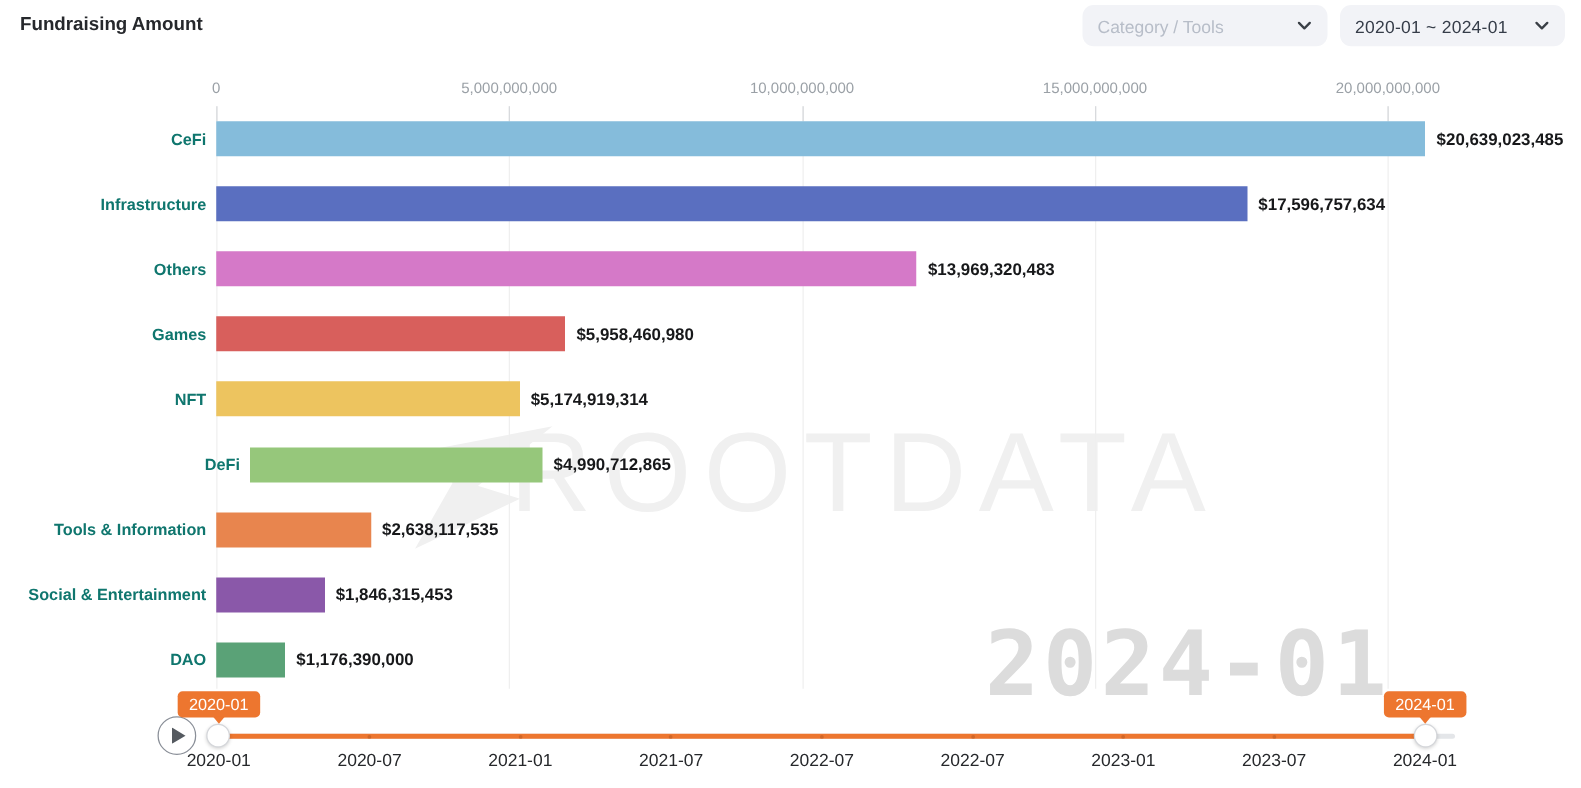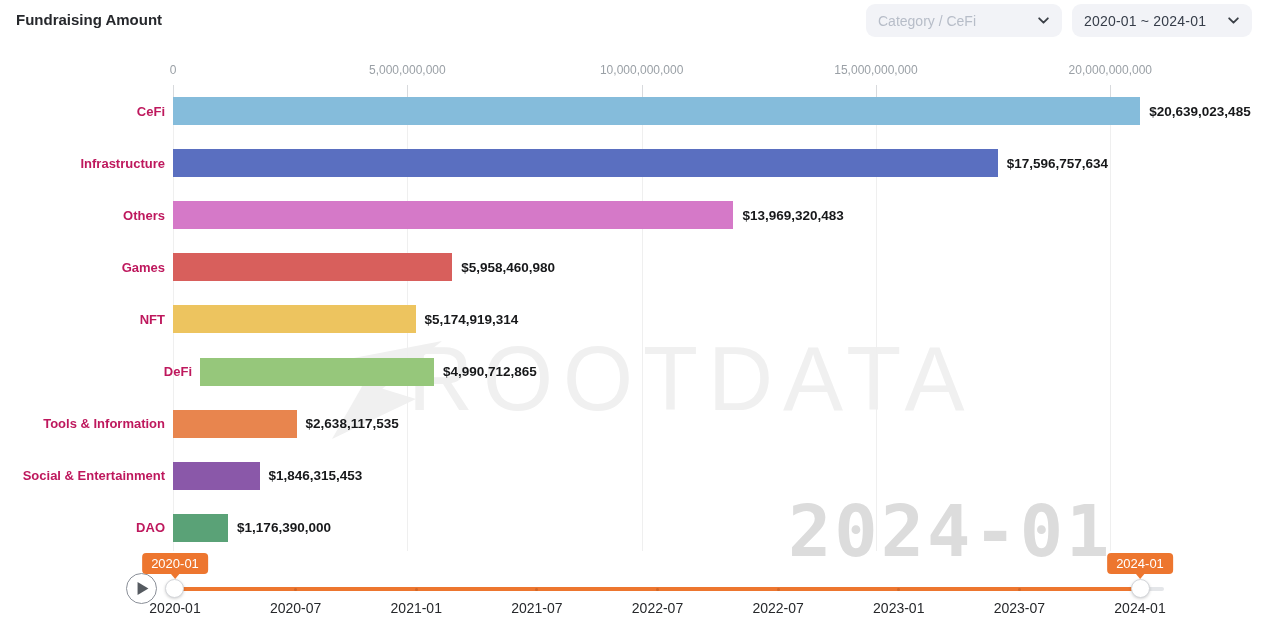--- a/index.html
+++ b/index.html
@@ -25,21 +25,21 @@
 
   
   .wm-logo{position:absolute;left:330px;top:284px;}
   .wm-text{position:absolute;left:408px;top:270px;font-size:90px;line-height:1.2;
            letter-spacing:10px;color:#f0f0f0;font-weight:400;user-select:none;}
   .wm-period{position:absolute;left:788px;top:440px;font-family:"DejaVu Sans Mono",monospace;
              font-weight:700;font-size:72px;color:#dcdcdc;letter-spacing:3px;line-height:1;user-select:none;}
 
   
   .row{position:absolute;left:0;width:1265px;height:28px;display:flex;align-items:center;}
-  .row-label{width:165px;text-align:right;font-size:13px;font-weight:700;color:#be185d;flex:none;}
+  .row-label{width:165px;text-align:right;font-size:13px;font-weight:700;color:#0f766e;flex:none;}
   .row-bar{height:28px;flex:none;margin-left:8px;}
   .row-value{margin-left:9px;font-size:13.5px;font-weight:700;color:#17181a;white-space:nowrap;}
 
   
   .play-btn{position:absolute;left:126px;top:573px;width:31px;height:31px;border-radius:50%;
             background:#fff;border:1.5px solid #8a8f98;box-sizing:border-box;
             display:flex;align-items:center;justify-content:center;cursor:pointer;}
   .track-bg{position:absolute;left:174px;top:587px;width:990px;height:4px;background:#e4e6e9;border-radius:2px;}
   .track-fill{position:absolute;left:174px;top:587px;width:966px;height:4px;border-radius:2px;}
   .track-dot{position:absolute;top:588px;width:3px;height:3px;border-radius:50%;background:#b85a20;opacity:.55;}
@@ -52,21 +52,21 @@
   .tl-label{position:absolute;top:600px;transform:translateX(-50%);font-size:14px;color:#26282b;white-space:nowrap;}
 </style>
 </head>
 <body>
 
 <div id="app">
 
   <div class="page-title">Fundraising Amount</div>
 
   <div class="dropdown dd-category">
-    <span class="dd-placeholder">Category / CeFi</span>
+    <span class="dd-placeholder">Category / Tools</span>
     <svg class="chev" width="13" height="13" viewBox="0 0 12 12">
       <path d="M2 4 L6 8 L10 4" fill="none" stroke="#3a3f46" stroke-width="1.7" stroke-linecap="round" stroke-linejoin="round"></path>
     </svg>
   </div>
 
   <div class="dropdown dd-date">
     <span class="dd-value">2020-01 ~ 2024-01</span>
     <svg class="chev" width="13" height="13" viewBox="0 0 12 12">
       <path d="M2 4 L6 8 L10 4" fill="none" stroke="#3a3f46" stroke-width="1.7" stroke-linecap="round" stroke-linejoin="round"></path>
     </svg>

